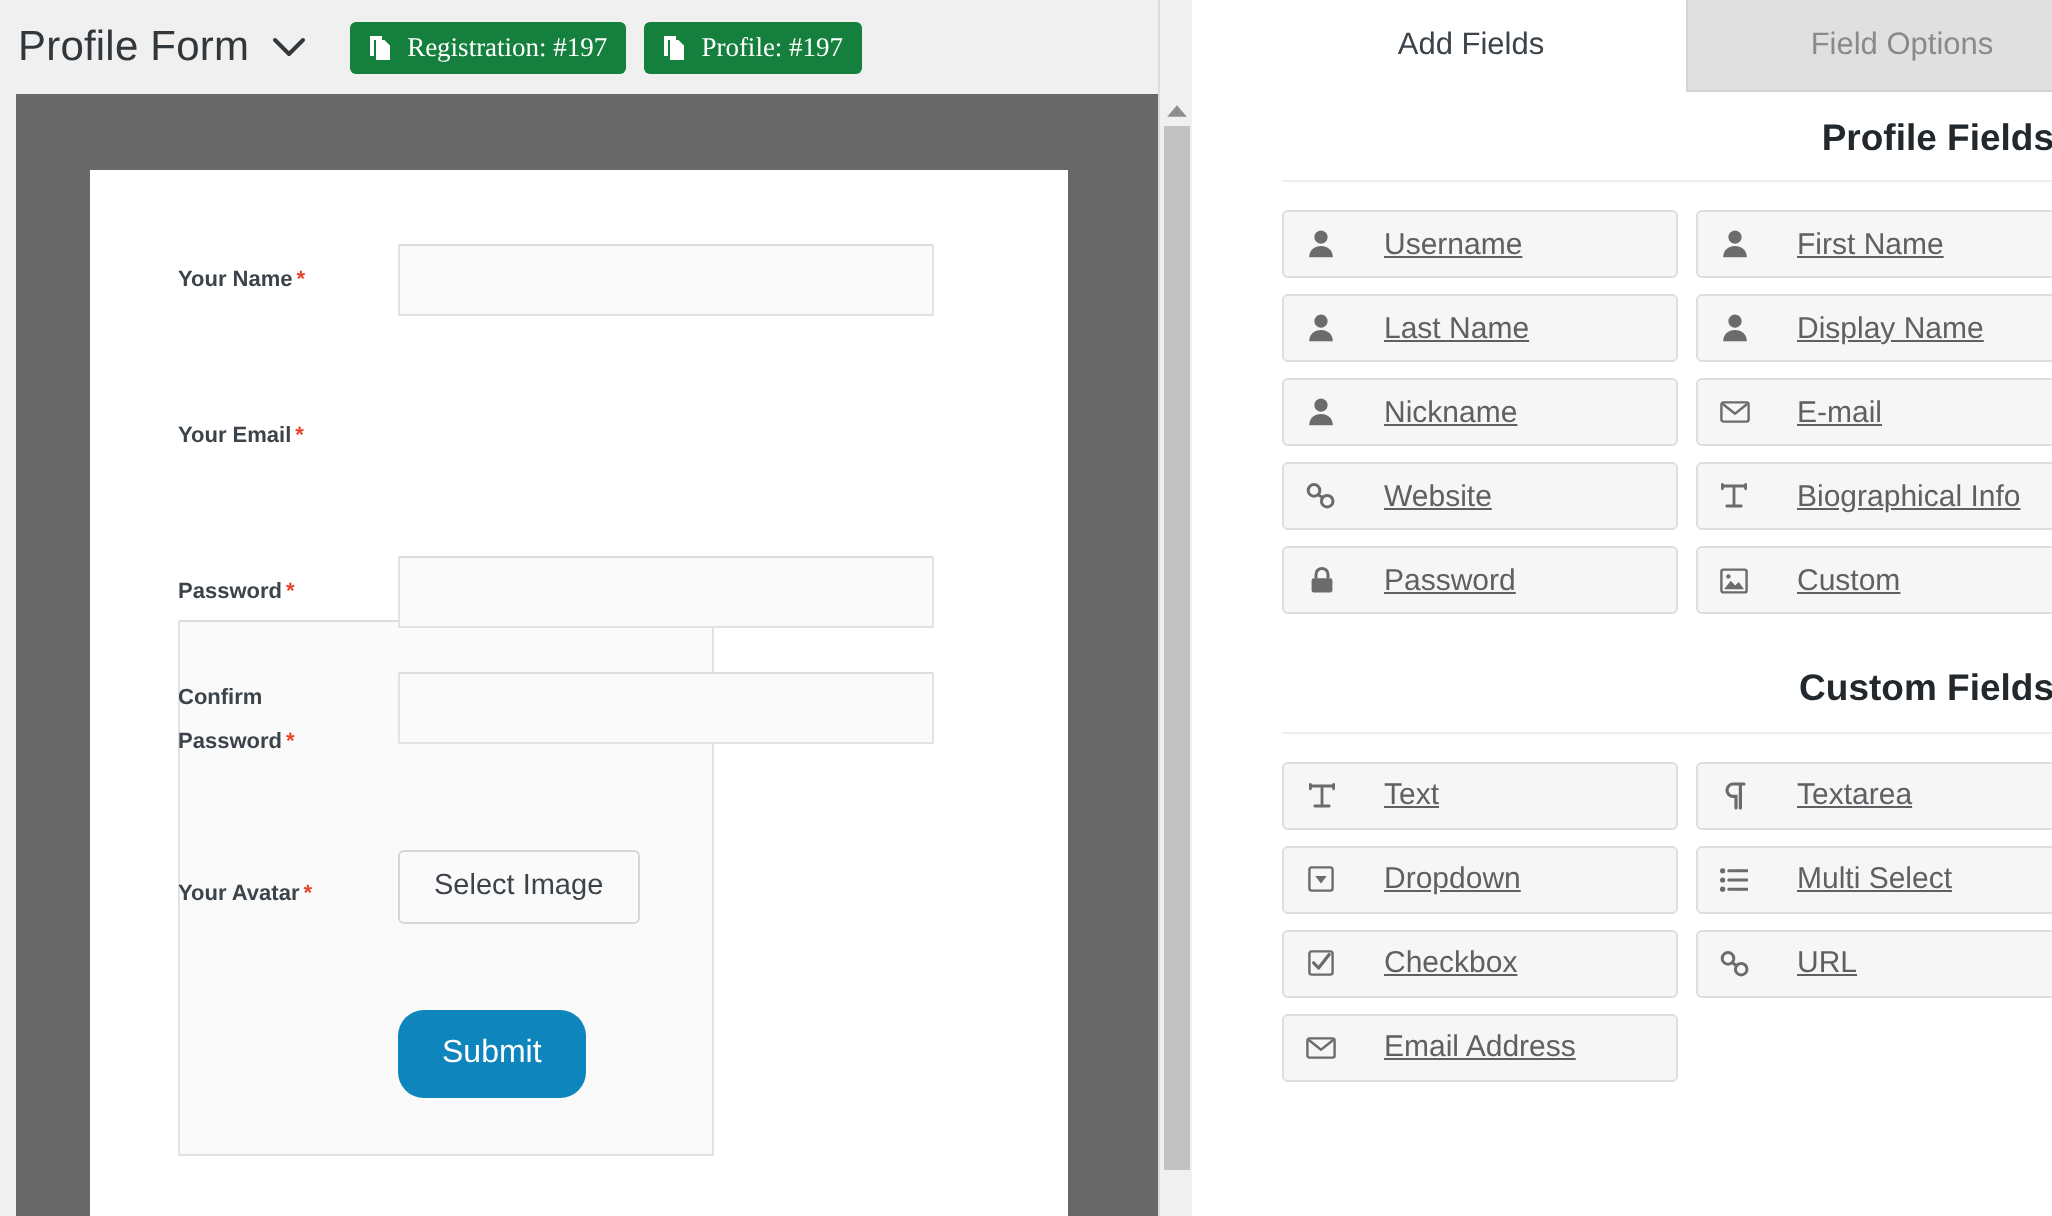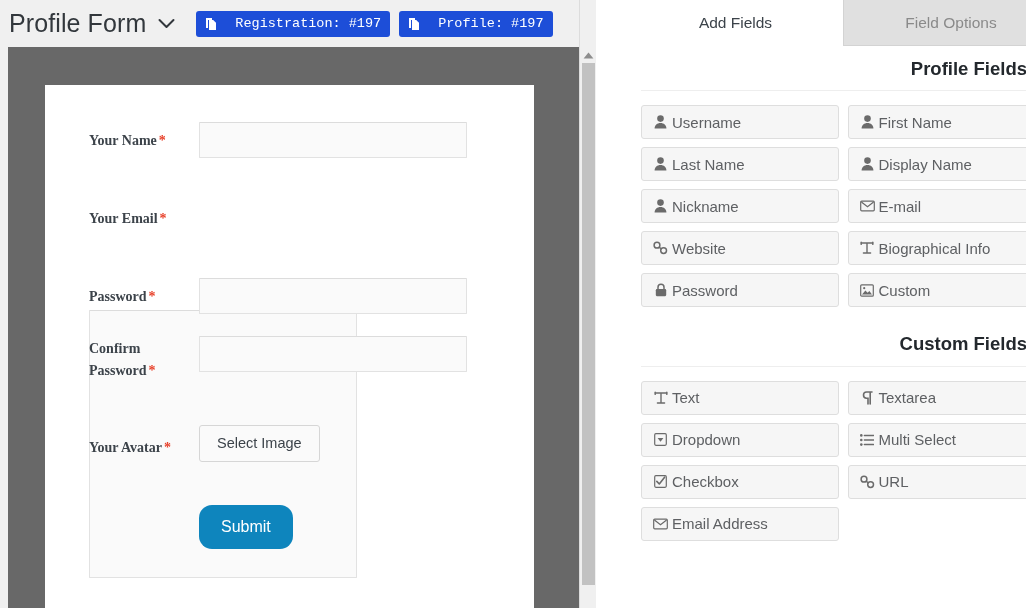--- a/index.html
+++ b/index.html
@@ -37,46 +37,46 @@
     padding-left: 9px;
     box-sizing: border-box;
   }
   #form-title-group {
     display: flex;
     align-items: center;
     gap: 9px;
     margin-right: 19px;
   }
   #form-title {
-    font-size: 25px;
+    font-size: 21px;
     color: #32373c;
     line-height: 1;
     letter-spacing: 0.1px;
     text-align: center;
   }
   #form-title-caret {
     width: 22px; height: 22px;
     display: inline-flex;
     align-items: center;
     justify-content: center;
     color: #32373c;
     cursor: pointer;
   }
   .pill-btn {
     display: inline-flex;
     align-items: center;
-    gap: 16px;
-    background: #1d4ed8;
+    gap: 6px;
+    background: #15803d;
     color: #ffffff;
     border: none;
     border-radius: 3px;
     height: 26px;
     padding: 0 9px;
     font-size: 13.5px;
-    font-family: Liberation Mono, monospace;
+    font-family: Liberation Serif, serif;
     line-height: 1;
     cursor: pointer;
     margin-right: 9px;
     white-space: nowrap;
   }
   .pill-btn .pill-ico {
     display: inline-flex;
     align-items: center;
     justify-content: center;
     width: 14px; height: 14px;
@@ -103,27 +103,26 @@
   .form-row {
     position: absolute;
     left: 44px;
     width: 400px;
     display: flex;
     align-items: flex-start;
   }
   .form-label {
     width: 110px;
     flex: 0 0 110px;
-    font-size: 14px;
+    font-size: 11px;
     font-weight: bold;
     color: #3c434a;
     line-height: 21px;
     padding-top: 8px;
     box-sizing: border-box;
-    font-family: Liberation Serif, serif;
   }
   .req-star {
     color: #e8412a;
     font-weight: bold;
     margin-left: 2px;
   }
   .form-input {
     flex: 0 0 268px;
     width: 268px;
     height: 36px;
@@ -263,34 +262,35 @@
   }
   .field-grid {
     display: grid;
     grid-template-columns: 1fr 1fr;
     gap: 8px 9px;
     padding-top: 14px;
   }
   .field-btn {
     display: flex;
     align-items: center;
-    gap: 4px;
+    gap: 24px;
     height: 34px;
     padding: 16px 11px;
     background: #f6f6f6;
     border: 1px solid #dedede;
     border-radius: 3px;
     color: #5e6063;
     font-size: 15px;
     font-family: "Liberation Sans", sans-serif;
     cursor: pointer;
     box-sizing: border-box;
     text-align: left;
     white-space: nowrap;
     overflow: hidden;
+    text-decoration: underline;
   }
   .field-btn .f-ico {
     flex: 0 0 15px;
     width: 15px; height: 15px;
     display: inline-flex;
     align-items: center;
     justify-content: center;
     color: #6b6b6b;
   }
   .field-btn .f-ico svg { display: block; }

